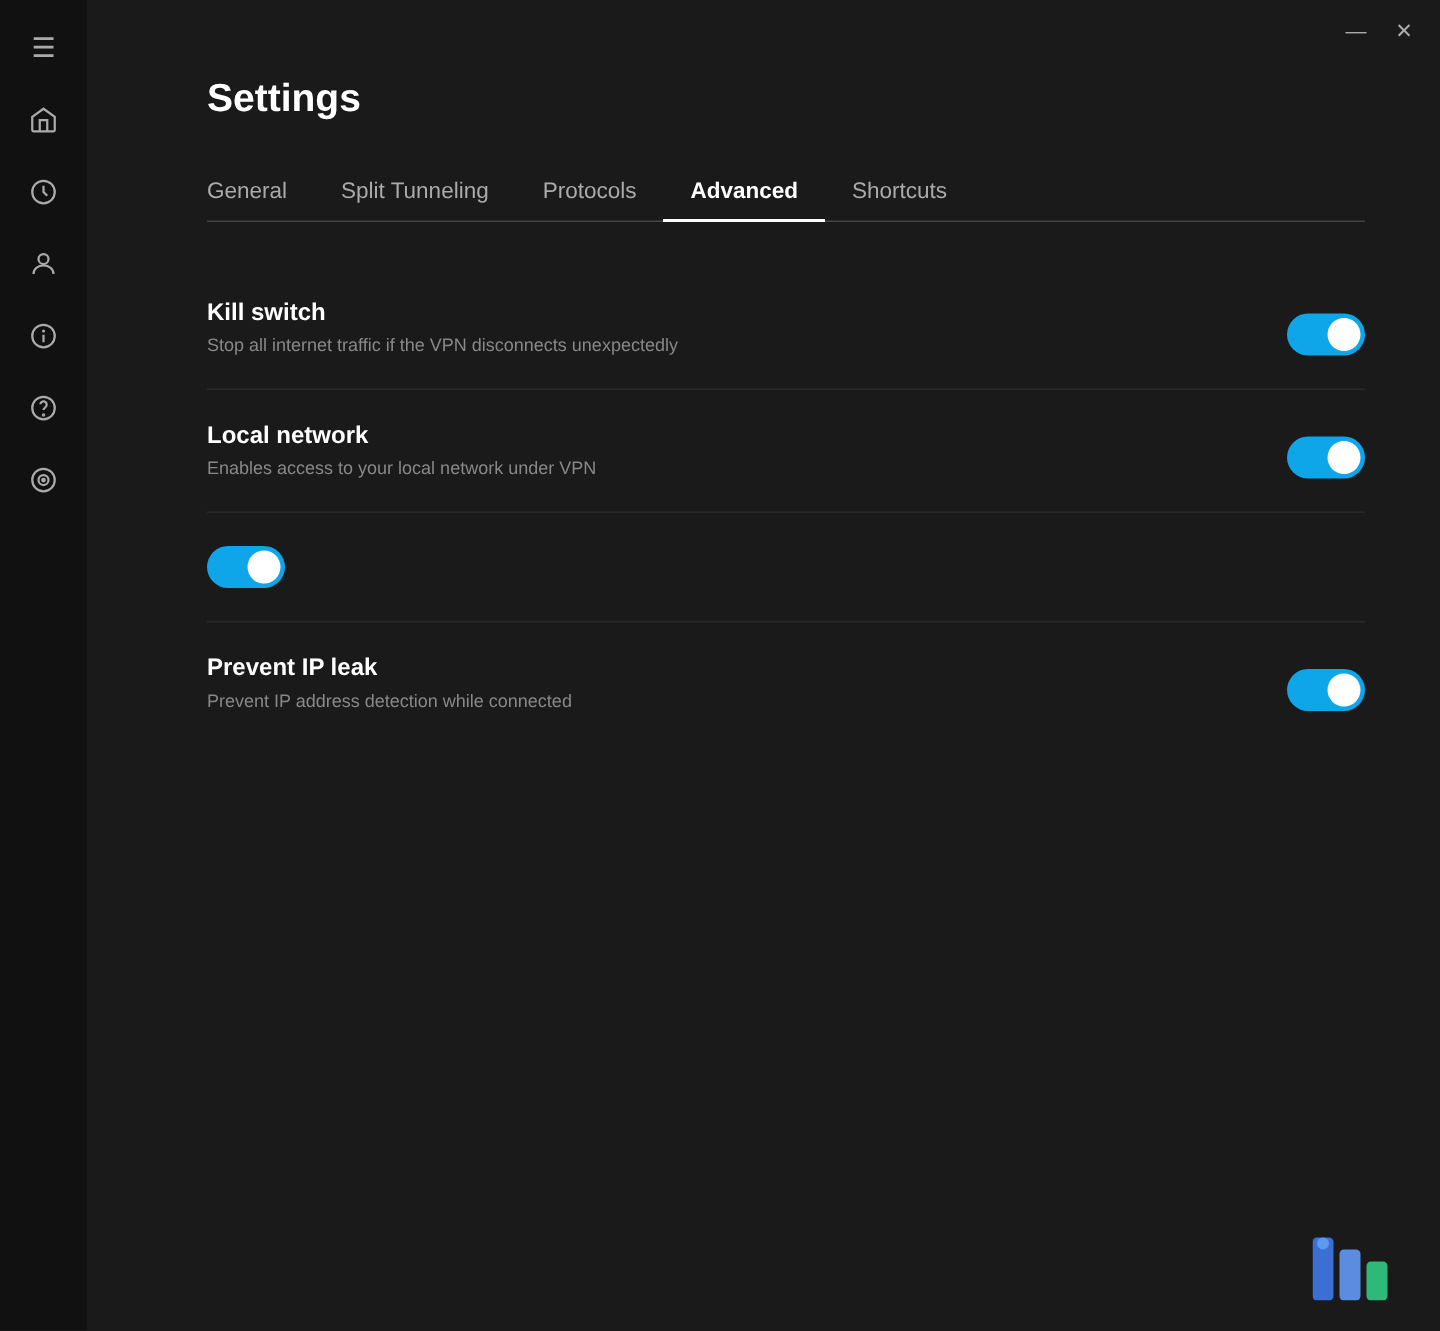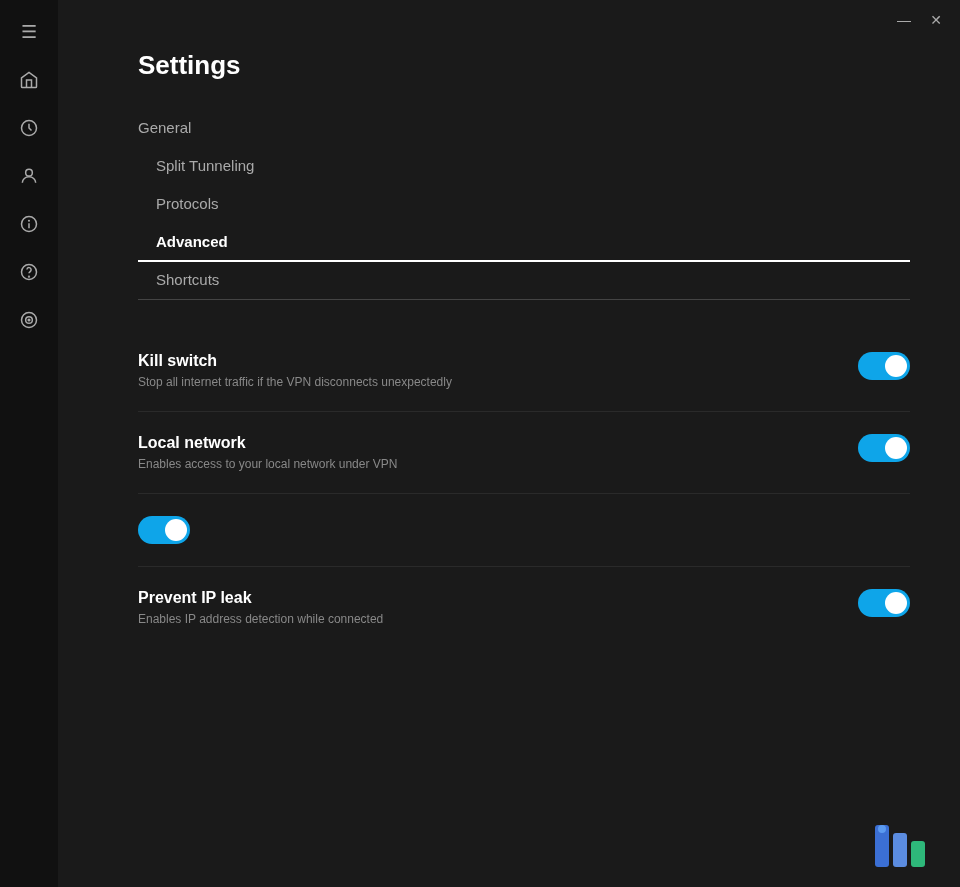--- a/index.html
+++ b/index.html
@@ -81,21 +81,20 @@
       color: #ffffff;
       margin-bottom: 28px;
     }
 
     
     .tabs {
       display: flex;
       gap: 0;
       border-bottom: 1px solid #444444;
       margin-bottom: 30px;
-      flex-direction: column;
     }
 
     .tab {
       padding: 10px 18px;
       font-size: 15px;
       color: #aaaaaa;
       cursor: pointer;
       border-bottom: 2px solid transparent;
       margin-bottom: -1px;
       white-space: nowrap;
@@ -113,21 +112,21 @@
 
     
     .settings-list {
       display: flex;
       flex-direction: column;
       gap: 0;
     }
 
     .setting-item {
       display: flex;
-      align-items: flex-start;
+      align-items: flex-end;
       justify-content: space-between;
       padding: 22px 0;
       border-bottom: 1px solid #2a2a2a;
     }
 
     .setting-item:last-child {
       border-bottom: none;
       gap: 48px;
     }
 
@@ -284,21 +283,21 @@
       <div class="setting-item">
         <div class="toggle">
           <div class="toggle-track on"></div>
           <div class="toggle-thumb on"></div>
         </div>
       </div>
 
       <div class="setting-item">
         <div class="setting-info">
           <div class="setting-title">Prevent IP leak</div>
-          <div class="setting-desc">Enables IP address detection while connected</div>
+          <div class="setting-desc">Prevent IP address detection while connected</div>
         </div>
         <div class="toggle">
           <div class="toggle-track on"></div>
           <div class="toggle-thumb on"></div>
         </div>
       </div>
 
     </div>
   </div>
 

